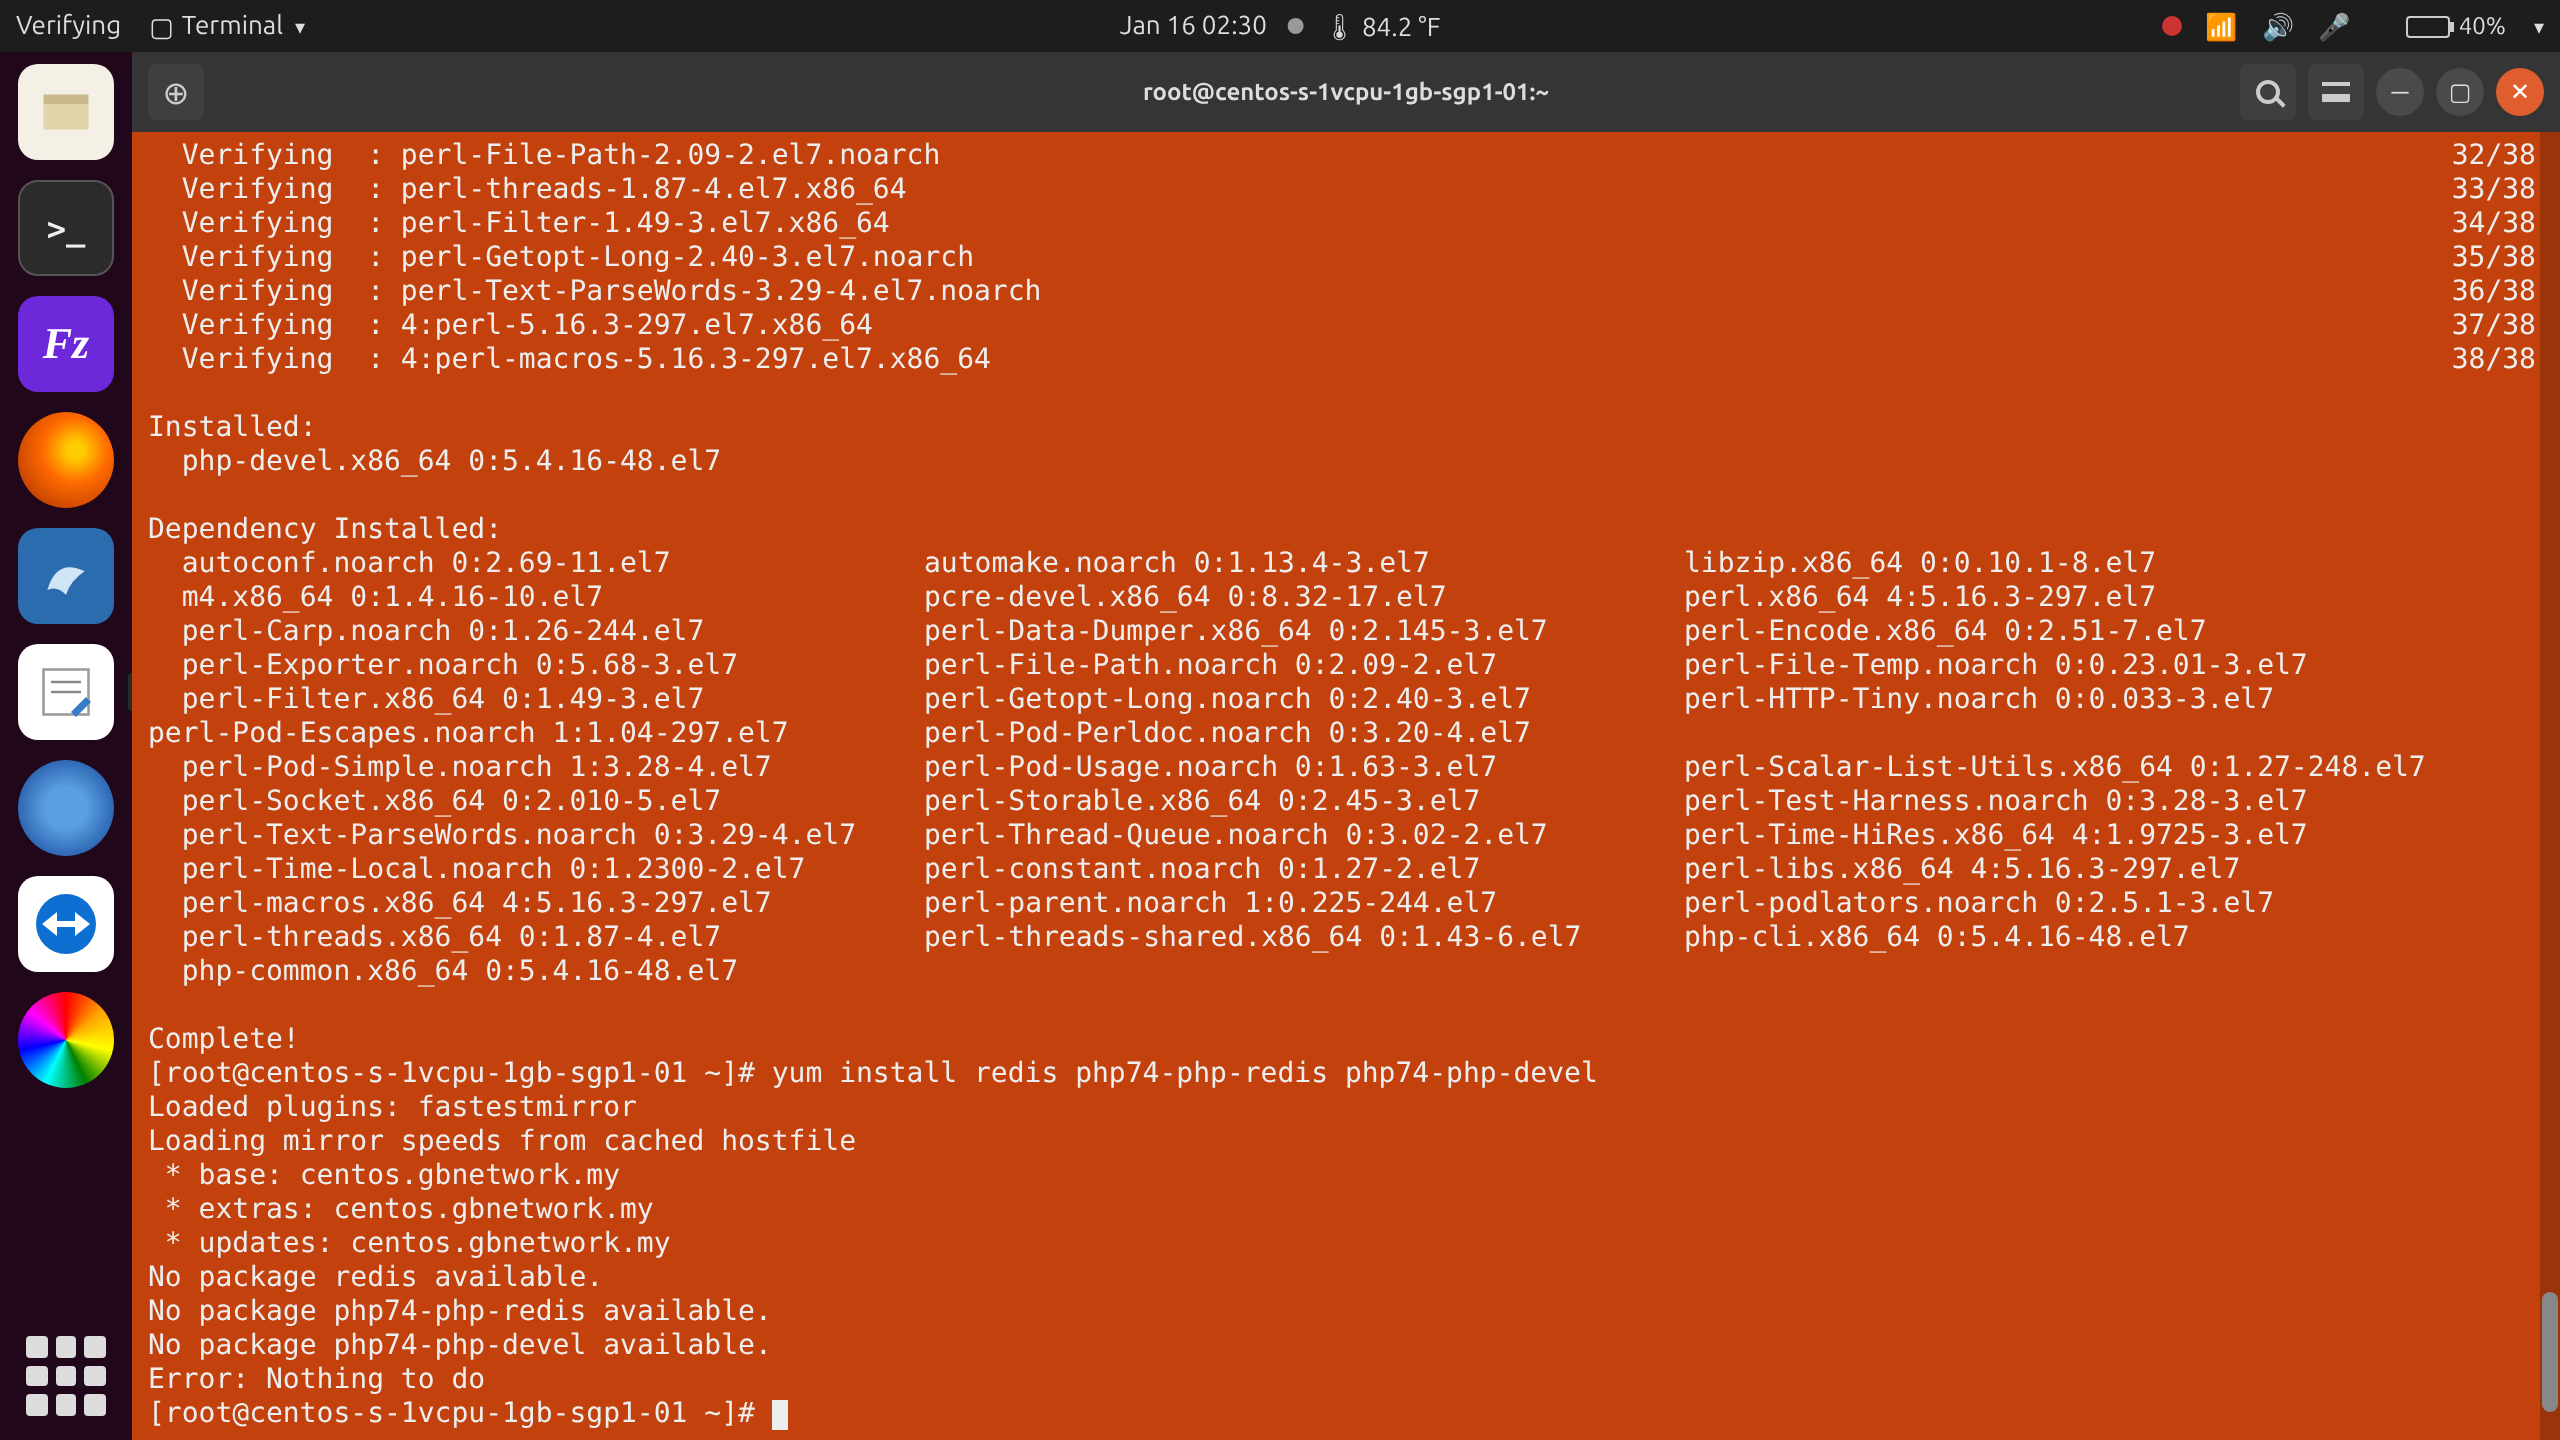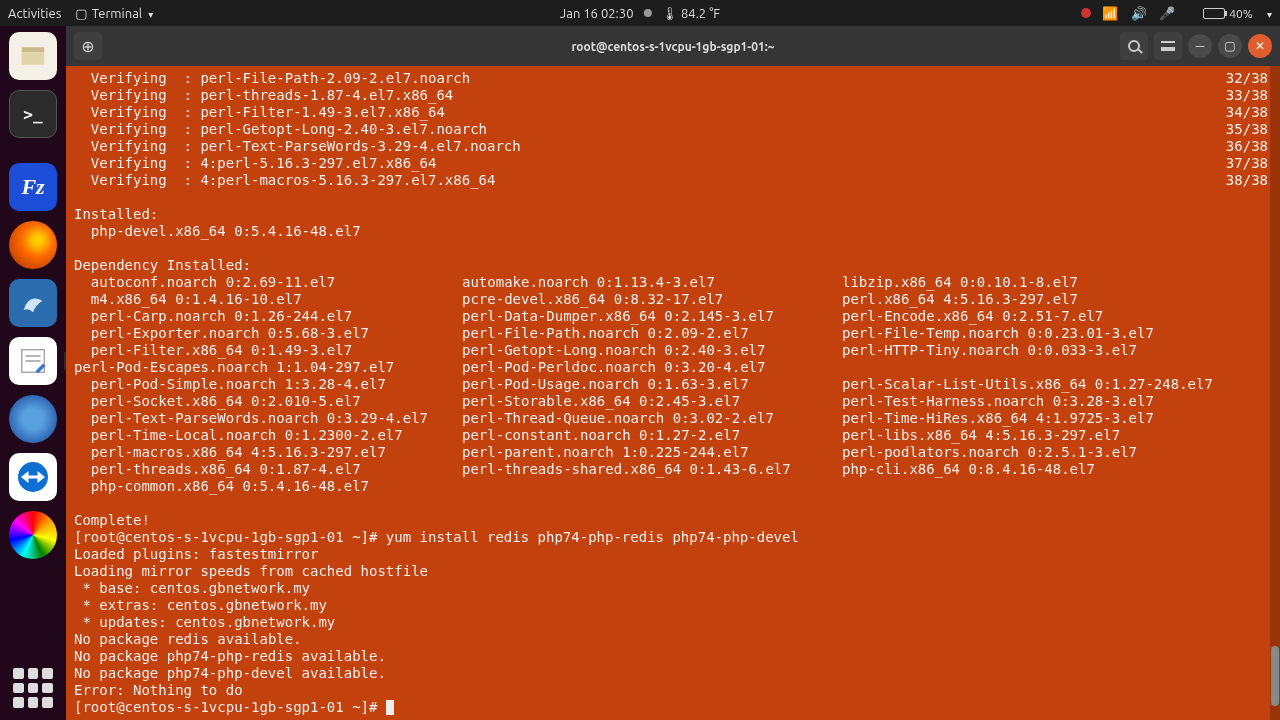--- a/index.html
+++ b/index.html
@@ -36,21 +36,21 @@
 }
 .dock-item {
   width: 48px; height: 48px; border-radius: 10px;
   display:flex; align-items:center; justify-content:center;
   position:relative;
 }
 .dock-item.files{background:#f5f0e5;}
 .dock-item.files svg{width:30px;height:30px;}
 .dock-item.terminal{background:#2b2b2b;border:1px solid #555;}
 .dock-item.terminal span{color:#eee;font:bold 16px monospace;}
-.dock-item.filezilla{background:#1d4ed8;color:#fff;font:bold 22px serif;font-style:italic;margin-top:15px;}
+.dock-item.filezilla{background:#6d28d9;color:#fff;font:bold 22px serif;font-style:italic;}
 .dock-item.firefox{background:radial-gradient(circle at 60% 40%,#ffcc00 10%,#ff6a00 40%,#b13500 90%);border-radius:50%;}
 .dock-item.workbench{background:#2b6caf;}
 .dock-item.workbench svg{width:28px;height:28px;}
 .dock-item.gedit{background:#fff;}
 .dock-item.gedit svg{width:30px;height:30px;}
 .dock-item.thunderbird{background:radial-gradient(circle at 50% 50%,#5aa0e0 30%,#1a4da0 90%);border-radius:50%;}
 .dock-item.teamviewer{background:#fff;border-radius:10px;}
 .dock-item.teamviewer svg{width:36px;height:36px;}
 .dock-item.rgb{background:conic-gradient(red,orange,yellow,green,cyan,blue,magenta,red);border-radius:50%;}
 .dock-spacer{flex:1;}
@@ -95,21 +95,21 @@
 .bold{font-weight:normal;}
 .cursor{display:inline-block;width:8px;height:15px;background:#eee;vertical-align:text-bottom;}
 .scrollbar{position:absolute;right:0;top:0;bottom:0;width:10px;background:rgba(0,0,0,.2);}
 .scroll-thumb{position:absolute;right:1px;width:8px;background:#888;border-radius:4px;}
 </style>
 </head>
 <body>
 
 <div class="topbar">
   <div class="topbar-left">
-    <span>Activities</span>
+    <span>Verifying</span>
     <span class="dropdown">
       <span>▢</span>
       <span>Terminal</span>
       <span class="chev"></span>
     </span>
   </div>
   <div class="topbar-center">
     <span>Jan 16  02:30</span>
     <span class="dot"></span>
     <span>
@@ -225,21 +225,21 @@
         <div class="cols3"><span>  m4.x86_64 0:1.4.16-10.el7</span><span>pcre-devel.x86_64 0:8.32-17.el7</span><span>perl.x86_64 4:5.16.3-297.el7</span></div>
         <div class="cols3"><span>  perl-Carp.noarch 0:1.26-244.el7</span><span>perl-Data-Dumper.x86_64 0:2.145-3.el7</span><span>perl-Encode.x86_64 0:2.51-7.el7</span></div>
         <div class="cols3"><span>  perl-Exporter.noarch 0:5.68-3.el7</span><span>perl-File-Path.noarch 0:2.09-2.el7</span><span>perl-File-Temp.noarch 0:0.23.01-3.el7</span></div>
         <div class="cols3"><span>  perl-Filter.x86_64 0:1.49-3.el7</span><span>perl-Getopt-Long.noarch 0:2.40-3.el7</span><span>perl-HTTP-Tiny.noarch 0:0.033-3.el7</span></div>
         <div class="cols3"><span>perl-Pod-Escapes.noarch 1:1.04-297.el7</span><span>perl-Pod-Perldoc.noarch 0:3.20-4.el7</span></div>
         <div class="cols3"><span>  perl-Pod-Simple.noarch 1:3.28-4.el7</span><span>perl-Pod-Usage.noarch 0:1.63-3.el7</span><span>perl-Scalar-List-Utils.x86_64 0:1.27-248.el7</span></div>
         <div class="cols3"><span>  perl-Socket.x86_64 0:2.010-5.el7</span><span>perl-Storable.x86_64 0:2.45-3.el7</span><span>perl-Test-Harness.noarch 0:3.28-3.el7</span></div>
         <div class="cols3"><span>  perl-Text-ParseWords.noarch 0:3.29-4.el7</span><span>perl-Thread-Queue.noarch 0:3.02-2.el7</span><span>perl-Time-HiRes.x86_64 4:1.9725-3.el7</span></div>
         <div class="cols3"><span>  perl-Time-Local.noarch 0:1.2300-2.el7</span><span>perl-constant.noarch 0:1.27-2.el7</span><span>perl-libs.x86_64 4:5.16.3-297.el7</span></div>
         <div class="cols3"><span>  perl-macros.x86_64 4:5.16.3-297.el7</span><span>perl-parent.noarch 1:0.225-244.el7</span><span>perl-podlators.noarch 0:2.5.1-3.el7</span></div>
-        <div class="cols3"><span>  perl-threads.x86_64 0:1.87-4.el7</span><span>perl-threads-shared.x86_64 0:1.43-6.el7</span><span>php-cli.x86_64 0:8.4.16-48.el7</span></div>
+        <div class="cols3"><span>  perl-threads.x86_64 0:1.87-4.el7</span><span>perl-threads-shared.x86_64 0:1.43-6.el7</span><span>php-cli.x86_64 0:5.4.16-48.el7</span></div>
         <div class="cols3"><span>  php-common.x86_64 0:5.4.16-48.el7</span><span></span><span></span></div>
         <div class="row"><span class="l"> </span></div>
         <div class="row"><span class="l">Complete!</span></div>
         <div class="row"><span class="l">[root@centos-s-1vcpu-1gb-sgp1-01 ~]# yum install redis php74-php-redis php74-php-devel</span></div>
         <div class="row"><span class="l">Loaded plugins: fastestmirror</span></div>
         <div class="row"><span class="l">Loading mirror speeds from cached hostfile</span></div>
         <div class="row"><span class="l"> * base: centos.gbnetwork.my</span></div>
         <div class="row"><span class="l"> * extras: centos.gbnetwork.my</span></div>
         <div class="row"><span class="l"> * updates: centos.gbnetwork.my</span></div>
         <div class="row"><span class="l">No package <span class="bold">redis</span> available.</span></div>

